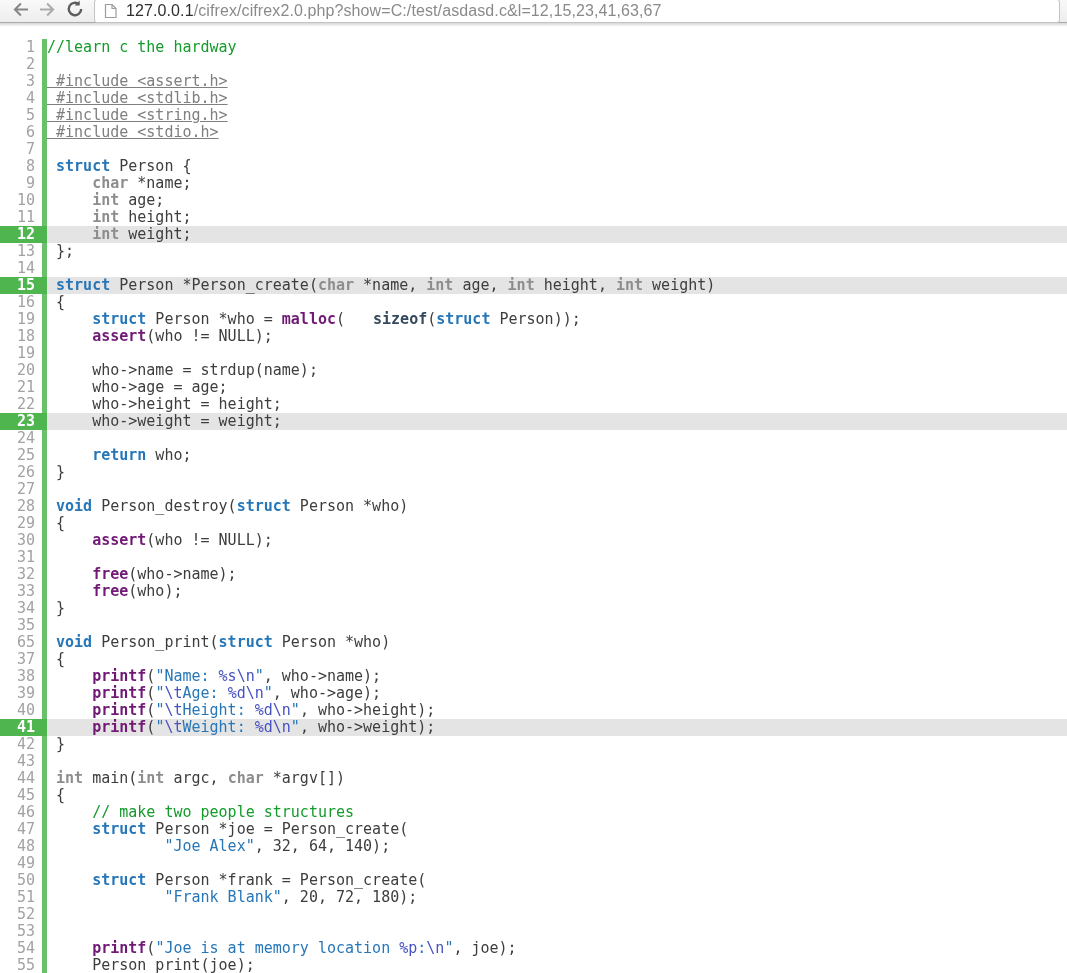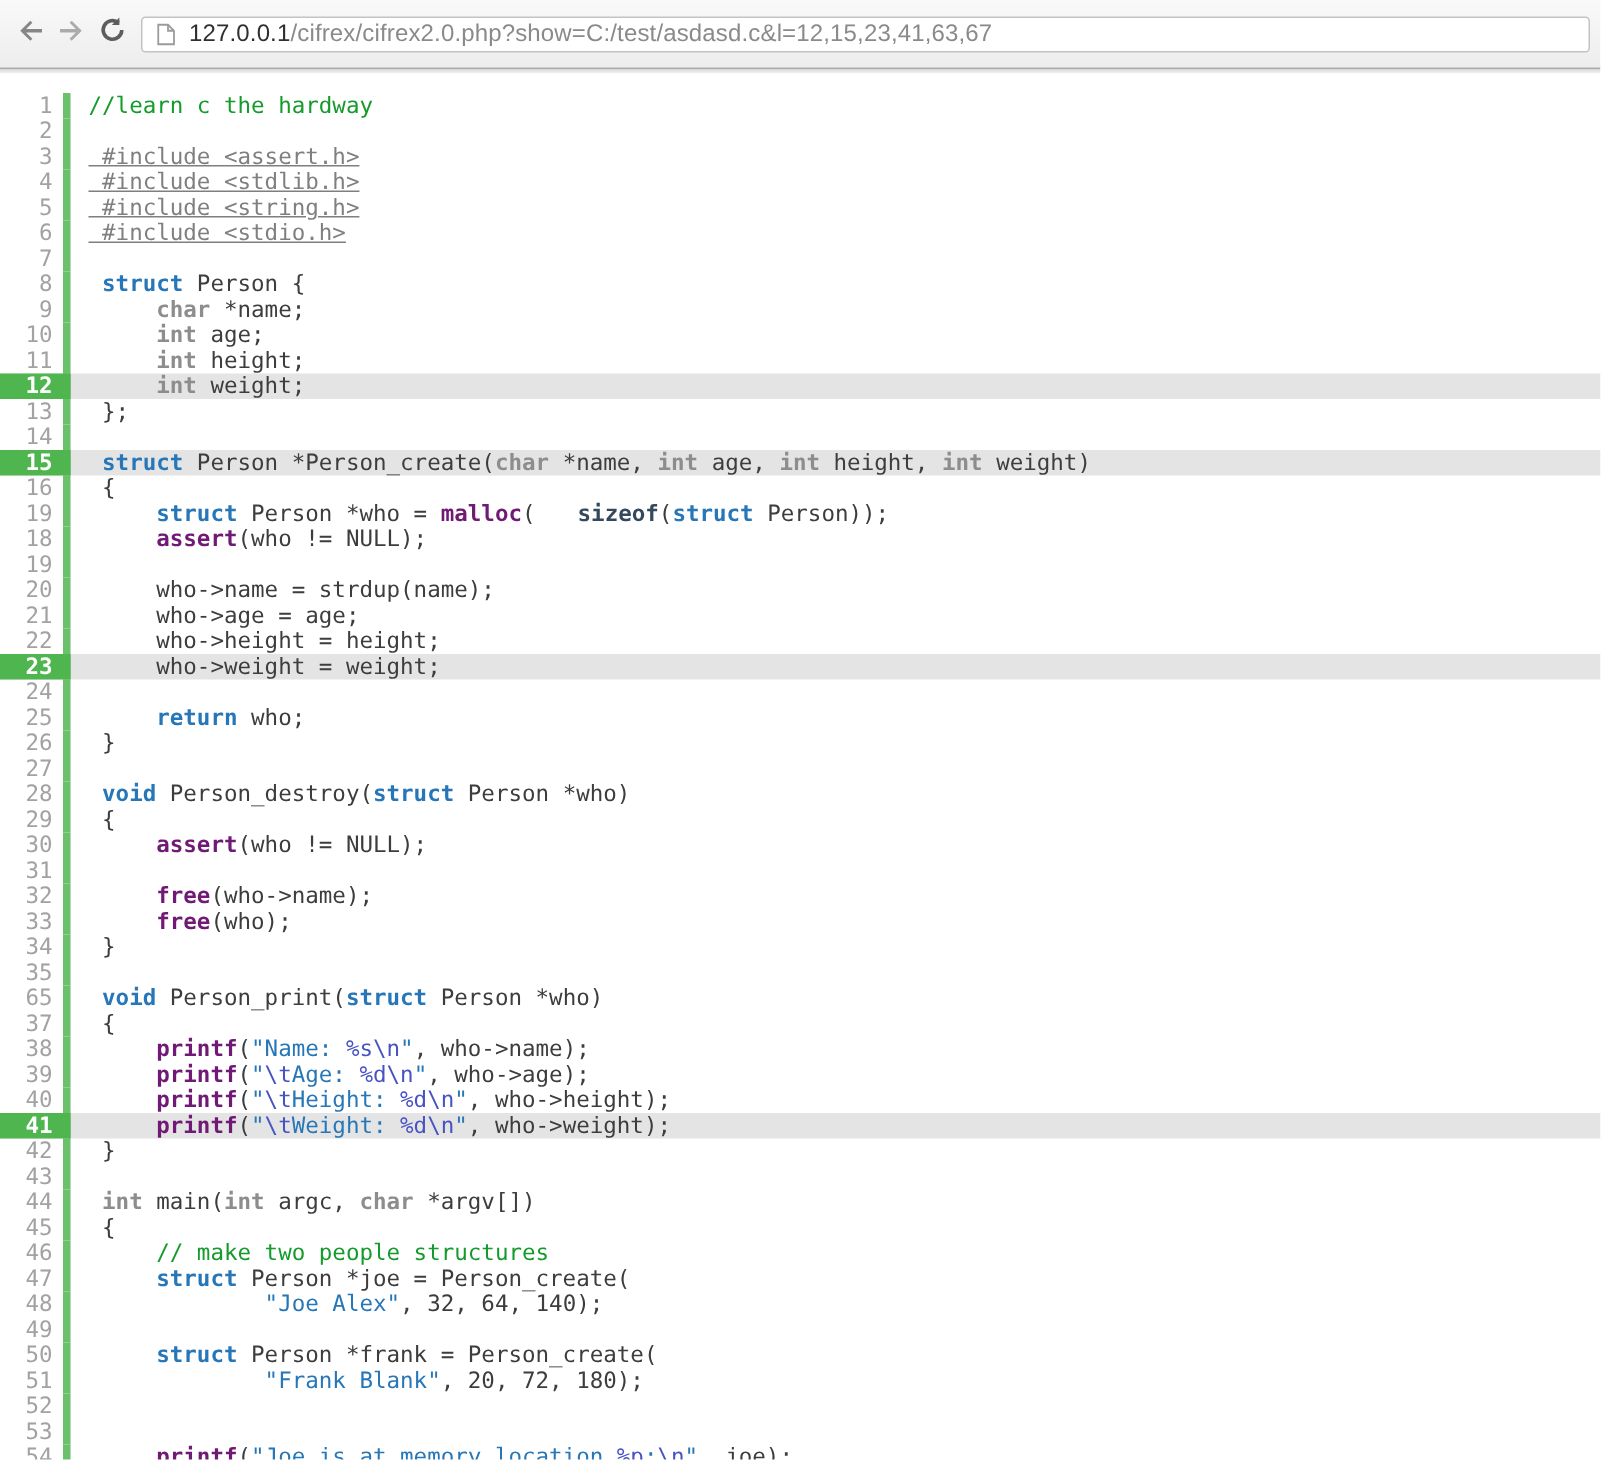--- a/index.html
+++ b/index.html
@@ -3,21 +3,21 @@
 <meta charset="utf-8">
 <style>
   * { box-sizing: border-box; }
   html,body { margin:0; padding:0; }
   body {
     width:1067px; height:973px; overflow:hidden; background:#fff;
     font-family:"Liberation Sans", sans-serif;
   }
   
   .toolbar {
-    height:46px; background:linear-gradient(#f9f9f9,#ededed);
+    height:23px; background:linear-gradient(#f9f9f9,#ededed);
     border-bottom:1px solid #a9a9a9;
     display:flex; align-items:center; padding:0 7px;
   }
   .toolbar-shadow { height:3px; background:linear-gradient(#d7d7d7,#f4f4f4); }
   .nav-btn {
     width:27px; height:27px; display:flex; align-items:center; justify-content:center;
     border-radius:3px; flex:0 0 auto; cursor:default;
   }
   .omnibox {
     flex:1; height:24px; margin-left:6px; background:#fff;
@@ -34,21 +34,21 @@
   }
   .row { display:flex; height:17px; line-height:17px; white-space:pre; }
   .row.hl { background:#e4e4e4; }
   .ln {
     flex:0 0 47px; text-align:right; padding-right:7px;
     color:#a2a2a2; border-right:5px solid #6bc06b; height:17px;
   }
   .row.hl .ln {
     background:#4fb54f; color:#ffffff; font-weight:bold; border-right-color:#4fb54f;
   }
-  .code { padding-left:12px; }
+  .code { padding-left:0; }
   .tk-plain { color:#3d3d3d; }
   .tk-pre   { color:#7f7f7f;text-decoration:underline; }
   .tk-com   { color:#149b2b; }
   .tk-kw    { color:#2777b8; font-weight:bold; }
   .tk-kw2   { color:#34495e; font-weight:bold;margin-left:28px; }
   .tk-type  { color:#8d8d8d; font-weight:bold; }
   .tk-fn    { color:#701a75; font-weight:bold; }
   .tk-str   { color:#2777b8; }
   .tk-esc   { color:#4753c0; }
 </style>

